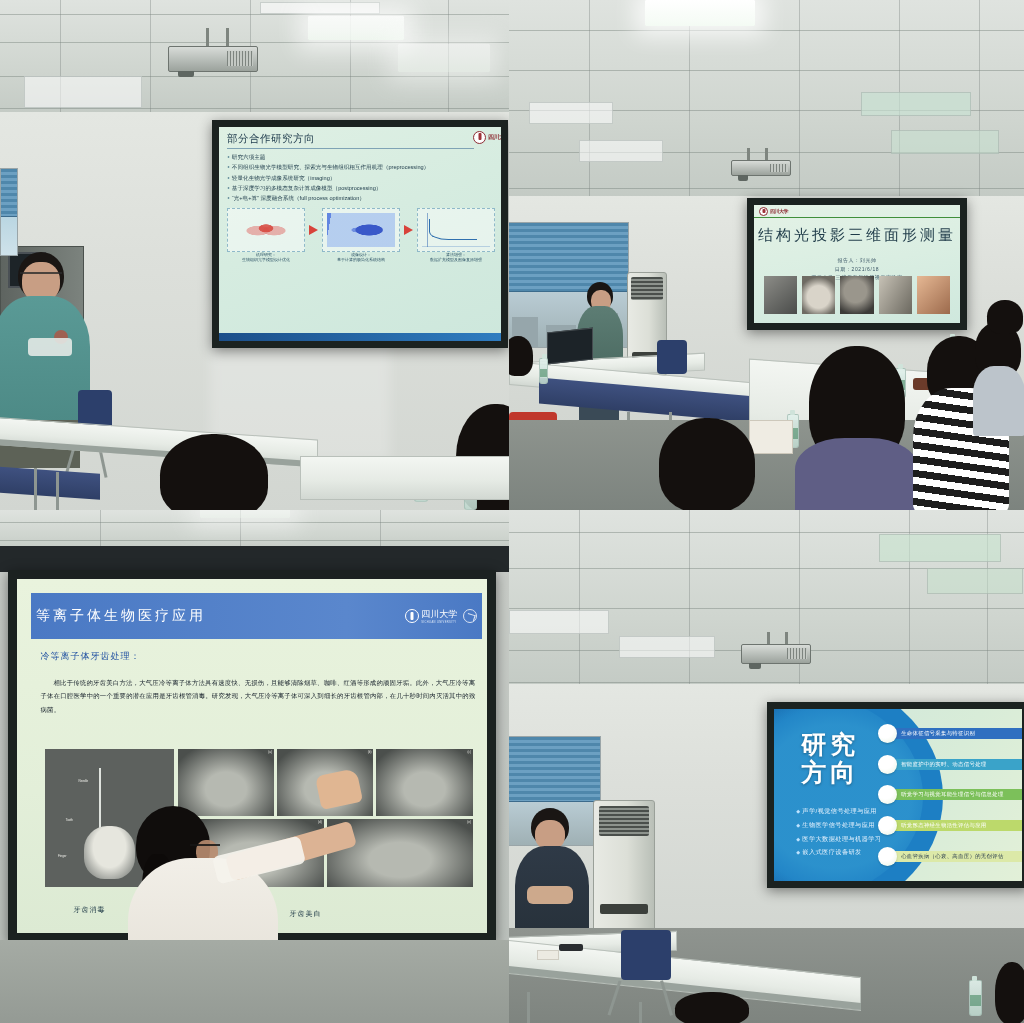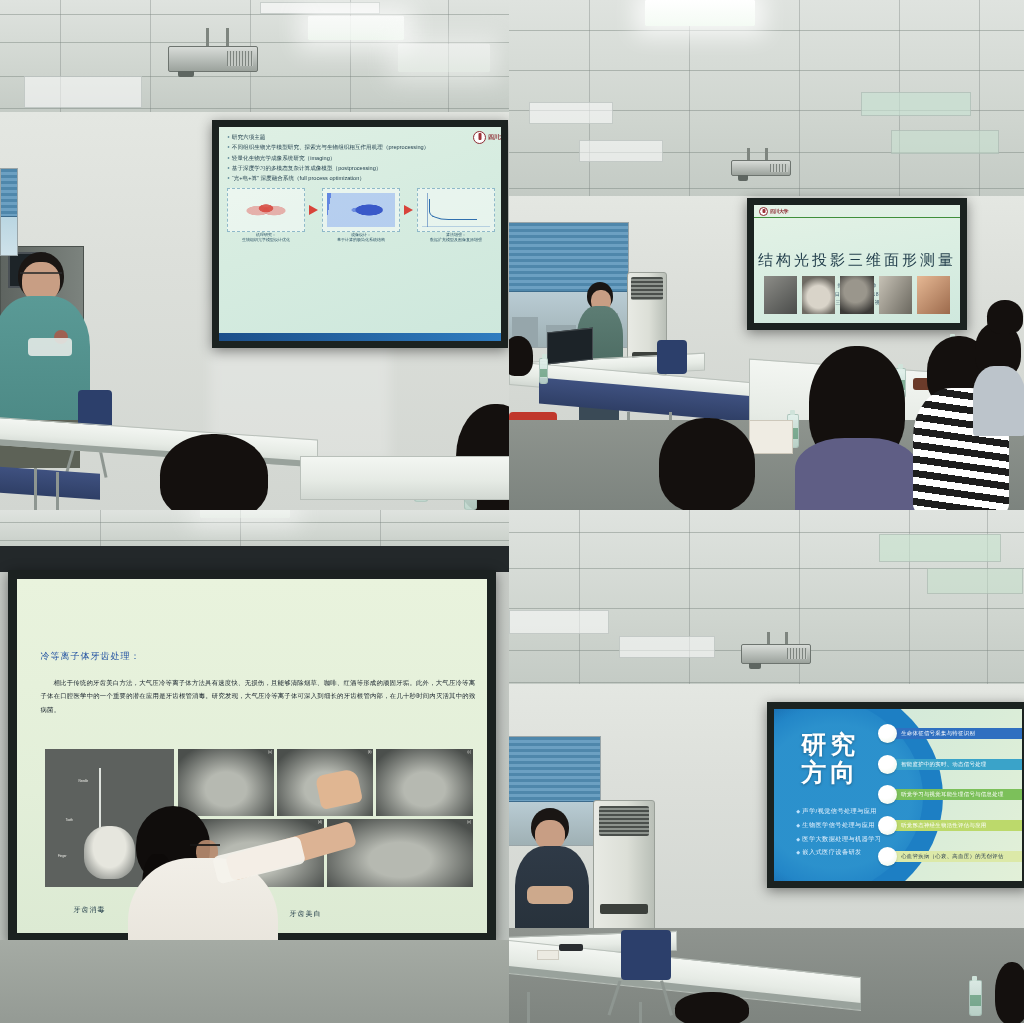--- a/index.html
+++ b/index.html
@@ -243,21 +243,21 @@
   
   .slide-b {
     position:absolute; inset:0;
     background: linear-gradient(170deg,#e4f2e6 0%,#daeee2 50%,#cfe8dd 100%);
   }
   .slide-b .b-top {
     position:relative; height:13px; border-bottom:1.4px solid #3f8f3a;
     display:flex; align-items:center; padding-left:5px;
   }
   .slide-b .b-title {
-    text-align:center; font-size:15px; color:#1e3a48; margin-top:33px;
+    text-align:center; font-size:15px; color:#1e3a48; margin-top:8px;
     letter-spacing:3px;
   }
   .slide-b .b-meta {
     text-align:center; font-size:5px; color:#3a5565; line-height:1.7;
     margin-top:11px; letter-spacing:.6px;
   }
   .slide-b .b-strip {
     position:absolute; left:5%; right:5%; bottom:9px;
     display:flex; gap:5px; height:38px;
   }
@@ -418,20 +418,21 @@
       <div class="proj-vent"></div>
     </div>
 
     <div class="screen-frame" style="left:212px;top:120px;width:296px;height:228px">
       <div class="screen-inner">
         <div class="slide-a">
           <div class="logo-scu">
             <div class="logo-seal"></div>
             <div class="logo-word">四川大学</div>
           </div>
+          <div class="s-title">部分合作研究方向</div>
           <ul class="s-bullets">
             <li>研究六项主题</li>
             <li>不同组织生物光学模型研究、探索光与生物组织相互作用机理（preprocessing）</li>
             <li>轻量化生物光学成像系统研究（imaging）</li>
             <li>基于深度学习的多模态复杂计算成像模型（postprocessing）</li>
             <li>“光+电+算” 深度融合系统（full process optimization）</li>
           </ul>
           <div class="s-flow">
             <div class="s-card">
               <div class="anat"></div>
@@ -623,20 +624,33 @@
         <b style="left:380px;top:0;height:42px"></b>
       </div>
       <div class="ceil-light" style="left:200px;top:-4px;width:90px;height:12px;opacity:.6"></div>
     </div>
     <div class="wall wall-dark" style="top:38px;height:474px"></div>
     <div style="position:absolute;left:0;top:36px;width:100%;height:26px;background:#23282a"></div>
 
     <div class="screen-frame" style="left:8px;top:60px;width:488px;height:372px;border-width:9px">
       <div class="screen-inner">
         <div class="slide-c">
+          <div class="c-bar">
+            <div class="c-bar-title">等离子体生物医疗应用</div>
+            <div class="c-logos">
+              <div class="c-logo-white">
+                <div class="c-seal-w"></div>
+                <div>
+                  <div class="c-word-w">四川大学</div>
+                  <div class="c-word-sub">SICHUAN UNIVERSITY</div>
+                </div>
+              </div>
+              <div class="c-logo2"></div>
+            </div>
+          </div>
 
           <div class="c-sub">冷等离子体牙齿处理：</div>
           <div class="c-para">相比于传统的牙齿美白方法，大气压冷等离子体方法具有速度快、无损伤，且能够清除烟草、咖啡、红酒等形成的顽固牙垢。此外，大气压冷等离子体在口腔医学中的一个重要的潜在应用是牙齿根管消毒。研究发现，大气压冷等离子体可深入到细长的牙齿根管内部，在几十秒时间内灭活其中的致病菌。</div>
 
           <div class="c-figs">
             <div class="c-fig-left">
               <div class="c-mini-lbl" style="left:26%;top:22%">Needle</div>
               <div class="c-mini-lbl" style="left:16%;top:50%">Tooth</div>
               <div class="c-mini-lbl" style="left:10%;top:76%">Finger</div>
               <div style="position:absolute;left:42%;top:14%;width:1.5px;height:46%;background:#dfe3de"></div>

